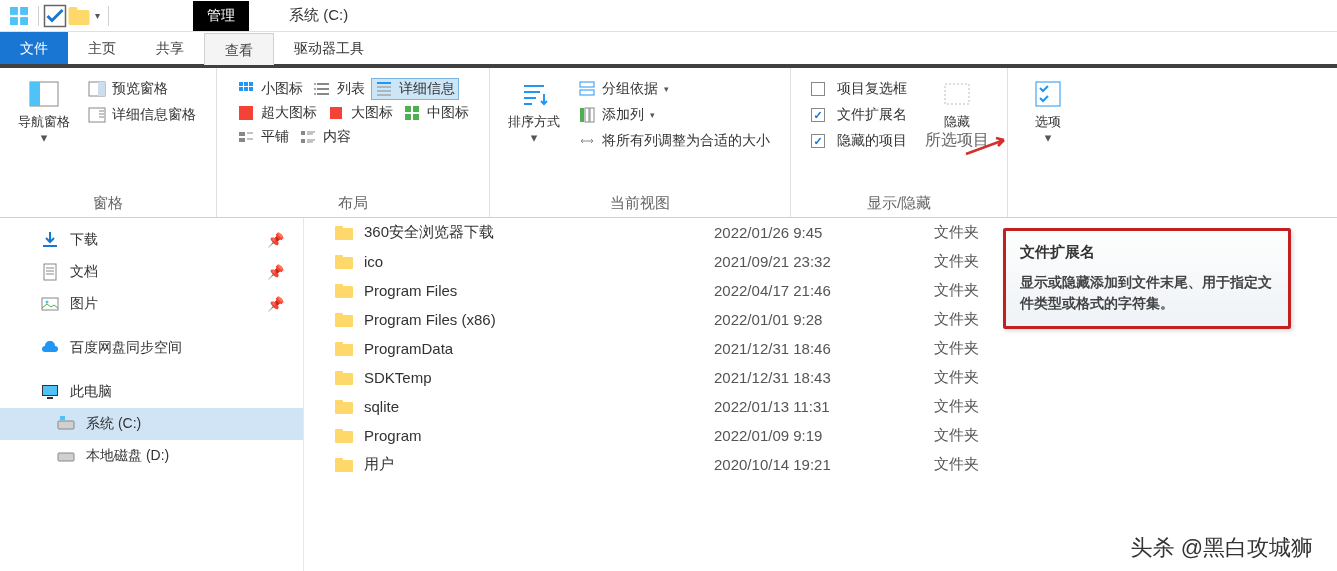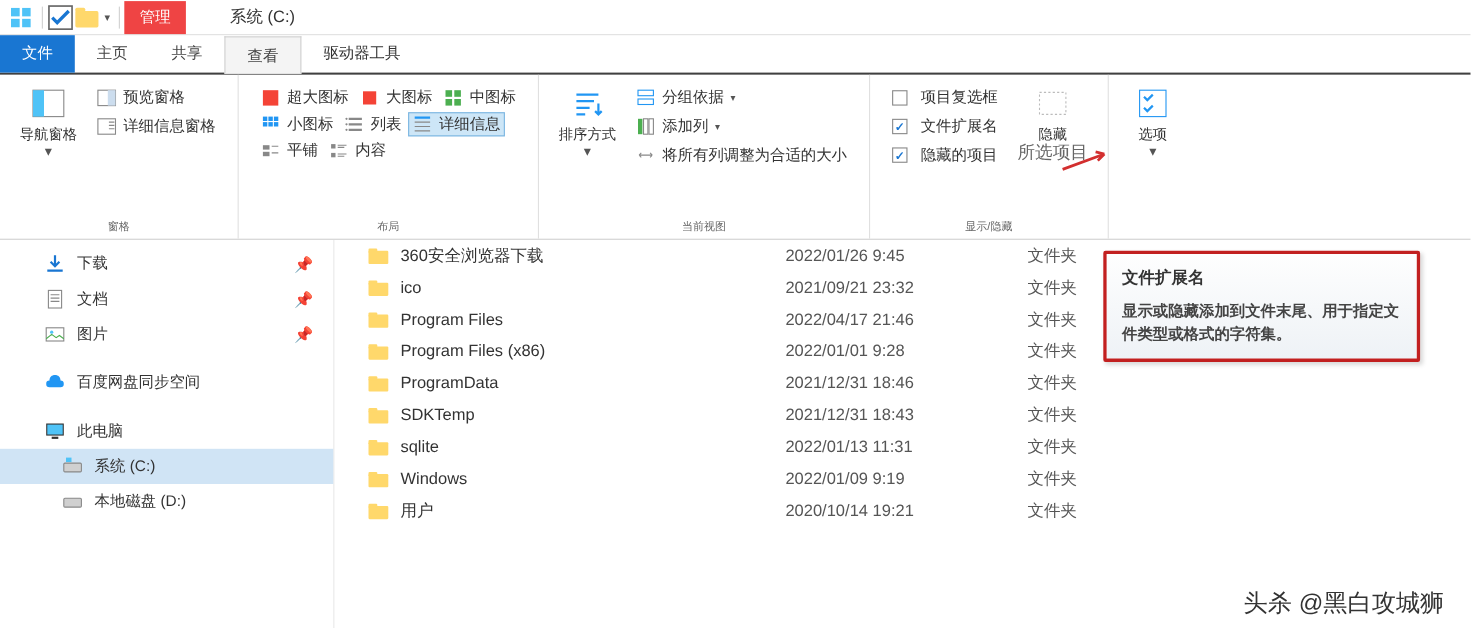--- a/index.html
+++ b/index.html
@@ -4,33 +4,33 @@
 <style>
 * { box-sizing: border-box; margin: 0; padding: 0; font-family: "Microsoft YaHei", "Segoe UI", sans-serif; }
 body { background: #fff; width: 1337px; height: 571px; font-size: 14px; color: #333; position: relative; overflow: hidden; }
 
 .titlebar { height: 32px; display: flex; align-items: center; padding: 0 4px; border-bottom: 1px solid #e0e0e0; }
 .win-icon { width: 18px; height: 18px; margin: 0 6px; display: inline-block; }
 .qat-sep { height: 20px; width: 1px; background: #d0d0d0; margin: 0 4px; }
 .qat-btn { width: 24px; height: 24px; display: flex; align-items: center; justify-content: center; }
 .qat-drop { font-size: 10px; color: #555; padding: 0 4px; }
 .title-tab { padding: 6px 14px; color: #333; }
-.title-tab.green { background: #ef4444; color: #fff; }
+.title-tab.green { background: #000000; color: #fff; margin-left: 80px; }
 .title-text { padding-left: 40px; font-size: 15px; }
 
-.tabbar { height: 36px; display: flex; align-items: stretch; border-bottom: 2px solid #404040; }
+.tabbar { height: 36px; display: flex; align-items: stretch; border-bottom: 4px solid #404040; }
 .tab { padding: 8px 20px; color: #444; cursor: pointer; }
 .tab.file { background: #1976d2; color: #fff; }
 .tab.active { background: #f4f4f4; border: 1px solid #d0d0d0; border-bottom: 1px solid #f4f4f4; position: relative; top: 1px; }
 .tab.tools { color: #333; }
 
 .ribbon { height: 150px; display: flex; background: #fff; border-bottom: 1px solid #d0d0d0; position: relative; }
 .group { border-right: 1px solid #e0e0e0; padding: 6px 10px 0; display: flex; flex-direction: column; }
 .group-body { flex: 1; display: flex; align-items: flex-start; }
-.group-label { text-align: center; color: #666; font-size: 10px; padding: 2px 0 4px; }
+.group-label { text-align: center; color: #666; font-size: 15px; padding: 2px 0 4px; }
 
 .big-btn { display: flex; flex-direction: column; align-items: center; padding: 4px 8px; min-width: 60px; }
 .big-btn .ic { width: 32px; height: 32px; margin-bottom: 4px; }
 .big-btn span { font-size: 13px; line-height: 1.2; text-align: left; }
 .drop-arrow { font-size: 9px; color: #555; }
 
 .stack { display: flex; flex-direction: column; gap: 4px; padding: 4px 6px; }
 .stack-row { display: flex; align-items: center; gap: 6px; font-size: 14px; padding: 2px 4px; white-space: nowrap; }
 .stack-row .ic { width: 18px; height: 18px; flex-shrink: 0; }
 .stack-row.sel { background: #cde6f7; border: 1px solid #7ab5e0; padding: 1px 3px; }
@@ -142,49 +142,20 @@
     <div class="group-label">窗格</div>
   </div>
 
   <div class="group">
     <div class="group-body">
       <div class="stack" style="flex-direction:column;gap:2px;">
         <div style="display:flex;gap:2px;">
           <div class="stack-row">
               <span class="ic">
                 <svg viewBox="0 0 18 18">
-                  <rect x="2" y="2" width="14" height="14" fill="#f44336"></rect>
-                </svg>
-              </span>
-              <span>超大图标</span>
-            </div>
-          <div class="stack-row">
-              <span class="ic">
-                <svg viewBox="0 0 18 18">
-                  <rect x="3" y="3" width="12" height="12" fill="#f44336"></rect>
-                </svg>
-              </span>
-              <span>大图标</span>
-            </div>
-          <div class="stack-row">
-              <span class="ic">
-                <svg viewBox="0 0 18 18">
-                  <rect x="2" y="2" width="6" height="6" fill="#4caf50"></rect>
-                  <rect x="10" y="2" width="6" height="6" fill="#4caf50"></rect>
-                  <rect x="2" y="10" width="6" height="6" fill="#4caf50"></rect>
-                  <rect x="10" y="10" width="6" height="6" fill="#4caf50"></rect>
-                </svg>
-              </span>
-              <span>中图标</span>
-            </div>
-        </div>
-        <div style="display:flex;gap:2px;">
-          <div class="stack-row">
-              <span class="ic">
-                <svg viewBox="0 0 18 18">
                   <rect x="2" y="2" width="4" height="4" fill="#2196f3"></rect>
                   <rect x="7" y="2" width="4" height="4" fill="#2196f3"></rect>
                   <rect x="12" y="2" width="4" height="4" fill="#2196f3"></rect>
                   <rect x="2" y="7" width="4" height="4" fill="#2196f3"></rect>
                   <rect x="7" y="7" width="4" height="4" fill="#2196f3"></rect>
                   <rect x="12" y="7" width="4" height="4" fill="#2196f3"></rect>
                 </svg>
               </span>
               <span>小图标</span>
             </div>
@@ -204,20 +175,49 @@
           <div class="stack-row sel">
               <span class="ic">
                 <svg viewBox="0 0 18 18">
                   <line x1="2" y1="3" x2="16" y2="3" stroke="#2196f3" stroke-width="2"></line>
                   <line x1="2" y1="7" x2="16" y2="7" stroke="#888"></line>
                   <line x1="2" y1="11" x2="16" y2="11" stroke="#888"></line>
                   <line x1="2" y1="15" x2="16" y2="15" stroke="#888"></line>
                 </svg>
               </span>
               <span>详细信息</span>
+            </div>
+        </div>
+        <div style="display:flex;gap:2px;">
+          <div class="stack-row">
+              <span class="ic">
+                <svg viewBox="0 0 18 18">
+                  <rect x="2" y="2" width="14" height="14" fill="#f44336"></rect>
+                </svg>
+              </span>
+              <span>超大图标</span>
+            </div>
+          <div class="stack-row">
+              <span class="ic">
+                <svg viewBox="0 0 18 18">
+                  <rect x="3" y="3" width="12" height="12" fill="#f44336"></rect>
+                </svg>
+              </span>
+              <span>大图标</span>
+            </div>
+          <div class="stack-row">
+              <span class="ic">
+                <svg viewBox="0 0 18 18">
+                  <rect x="2" y="2" width="6" height="6" fill="#4caf50"></rect>
+                  <rect x="10" y="2" width="6" height="6" fill="#4caf50"></rect>
+                  <rect x="2" y="10" width="6" height="6" fill="#4caf50"></rect>
+                  <rect x="10" y="10" width="6" height="6" fill="#4caf50"></rect>
+                </svg>
+              </span>
+              <span>中图标</span>
             </div>
         </div>
         <div style="display:flex;gap:2px;">
           <div class="stack-row">
               <span class="ic">
                 <svg viewBox="0 0 18 18">
                   <rect x="2" y="4" width="6" height="4" fill="#888"></rect>
                   <rect x="2" y="10" width="6" height="4" fill="#888"></rect>
                   <line x1="10" y1="5" x2="16" y2="5" stroke="#888"></line>
                   <line x1="10" y1="11" x2="16" y2="11" stroke="#888"></line>
@@ -493,21 +493,21 @@
         <span class="fdate">2022/01/13 11:31</span>
         <span class="ftype">文件夹</span>
       </div>
       <div class="file-row">
         <span class="ic folder-ic">
           <svg viewBox="0 0 20 18">
             <rect x="1" y="4" width="18" height="12" rx="1"></rect>
             <rect x="1" y="2" width="8" height="4" rx="1"></rect>
           </svg>
         </span>
-        <span class="fname">Windows</span>
+        <span class="fname">Program</span>
         <span class="fdate">2022/01/09 9:19</span>
         <span class="ftype">文件夹</span>
       </div>
       <div class="file-row">
         <span class="ic folder-ic">
           <svg viewBox="0 0 20 18">
             <rect x="1" y="4" width="18" height="12" rx="1"></rect>
             <rect x="1" y="2" width="8" height="4" rx="1"></rect>
           </svg>
         </span>

